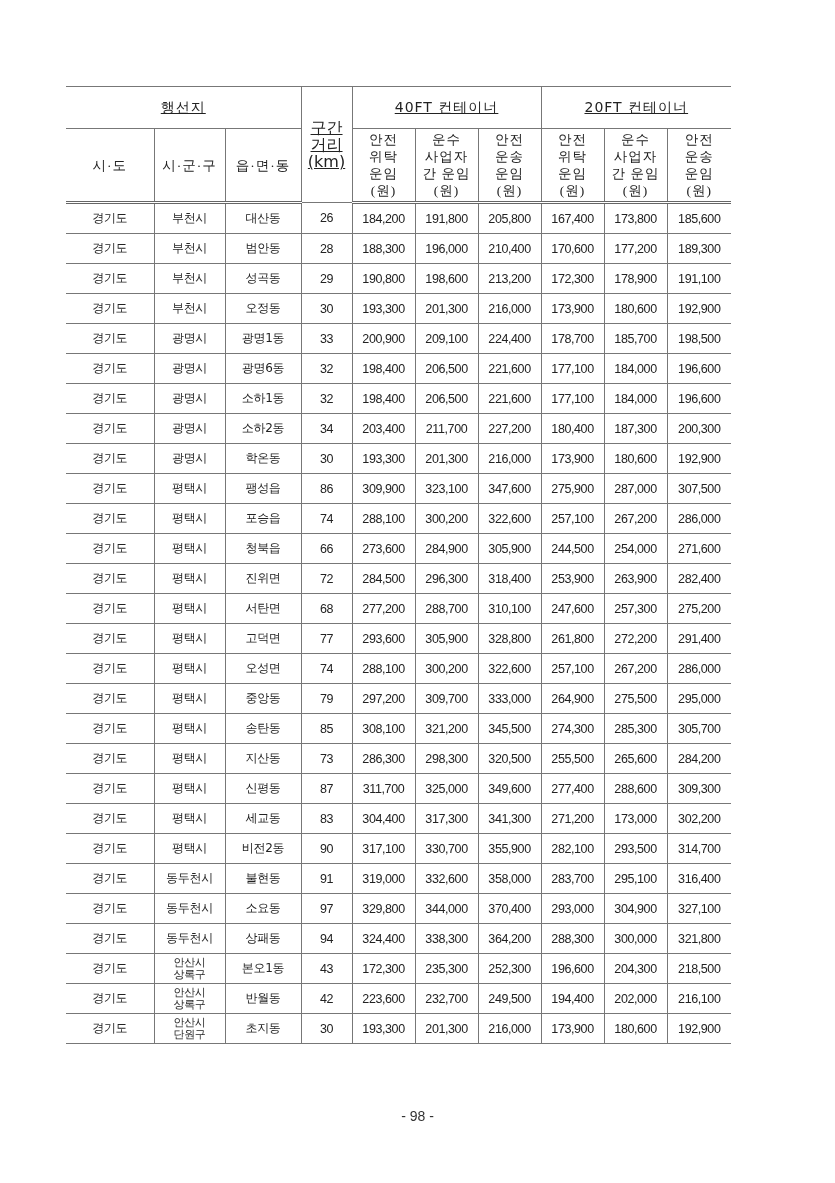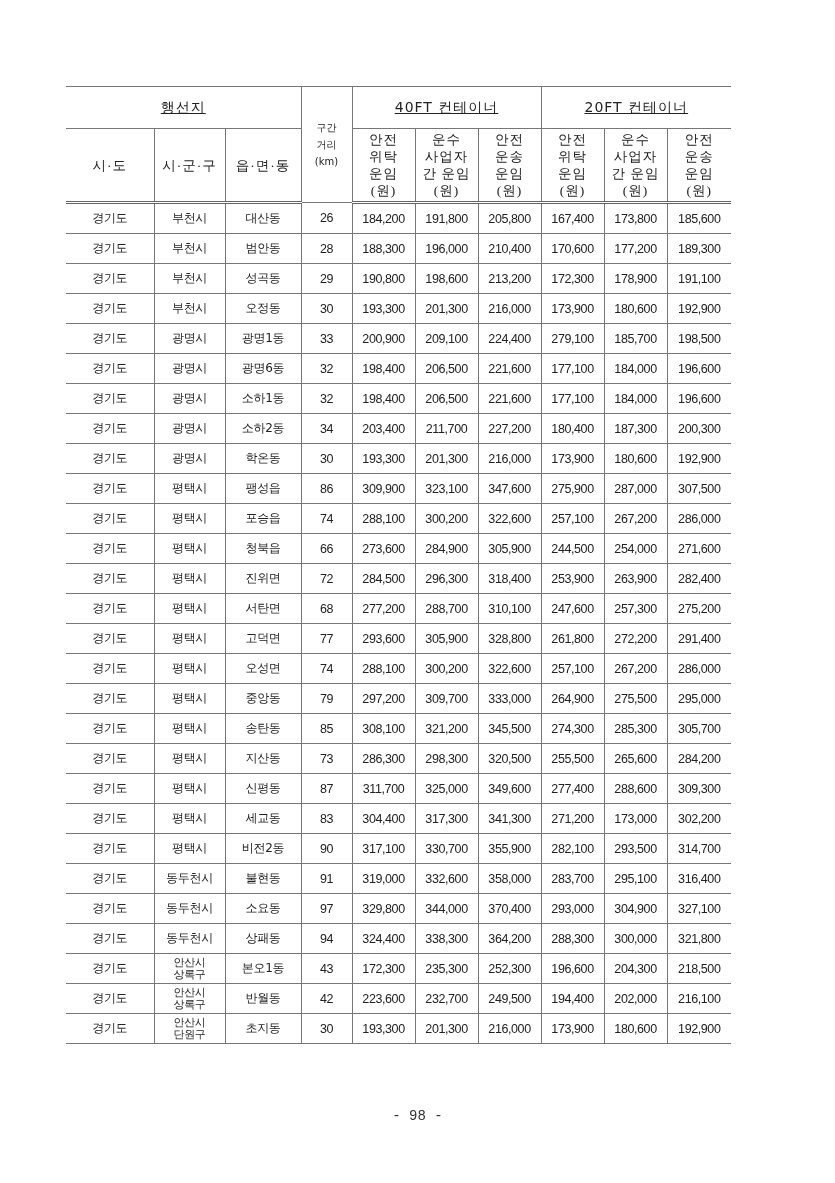--- a/index.html
+++ b/index.html
@@ -11,26 +11,26 @@
     border-top:1.5px solid #444; border-bottom:1.5px solid #444;
   }
   table.rates td, table.rates th {
     border:1px solid #777; text-align:center; vertical-align:middle;
     font-weight:normal; padding:0; overflow:hidden;
   }
   table.rates tr > *:first-child { border-left:none; }
   table.rates tr > *:last-child { border-right:none; }
   th.grp { height:41px; font-size:14px; letter-spacing:1px;text-decoration:underline; }
   th.sub { height:72px; font-size:13.5px; line-height:17px; letter-spacing:1px;font-family:Liberation Serif, serif; }
-  th.dist { font-size:10px; line-height:17px; }
+  th.dist { font-size:16px; line-height:17px;text-decoration:underline; }
   thead tr:last-child th { border-bottom:3px double #666; }
   tbody td { height:29px; font-size:12px; letter-spacing:-0.3px; }
   tbody td.num { font-family:"Liberation Sans", sans-serif; font-size:12.5px; letter-spacing:-0.4px; }
   tbody td.two { font-size:11px; line-height:12px;margin-top:36px; }
-  .page-num { position:absolute; top:1108px; left:0; width:835px; text-align:center; font-family:Liberation Mono, monospace; font-size:14px; color:#333; }
+  .page-num { position:absolute; top:1108px; left:0; width:835px; text-align:center; font-family:Liberation Sans, sans-serif; font-size:14px; color:#333; }
 </style>
 </head>
 <body>
 
 <table class="rates">
   <colgroup>
     <col style="width:88px">
       <col style="width:71px">
       <col style="width:76px">
       <col style="width:51px">
@@ -130,21 +130,21 @@
         <td class="num">192,900</td>
       </tr>
       <tr>
         <td>경기도</td>
         <td>광명시</td>
         <td>광명1동</td>
         <td class="num">33</td>
         <td class="num">200,900</td>
         <td class="num">209,100</td>
         <td class="num">224,400</td>
-        <td class="num">279,100</td>
+        <td class="num">178,700</td>
         <td class="num">185,700</td>
         <td class="num">198,500</td>
       </tr>
       <tr>
         <td>경기도</td>
         <td>광명시</td>
         <td>광명6동</td>
         <td class="num">32</td>
         <td class="num">198,400</td>
         <td class="num">206,500</td>

